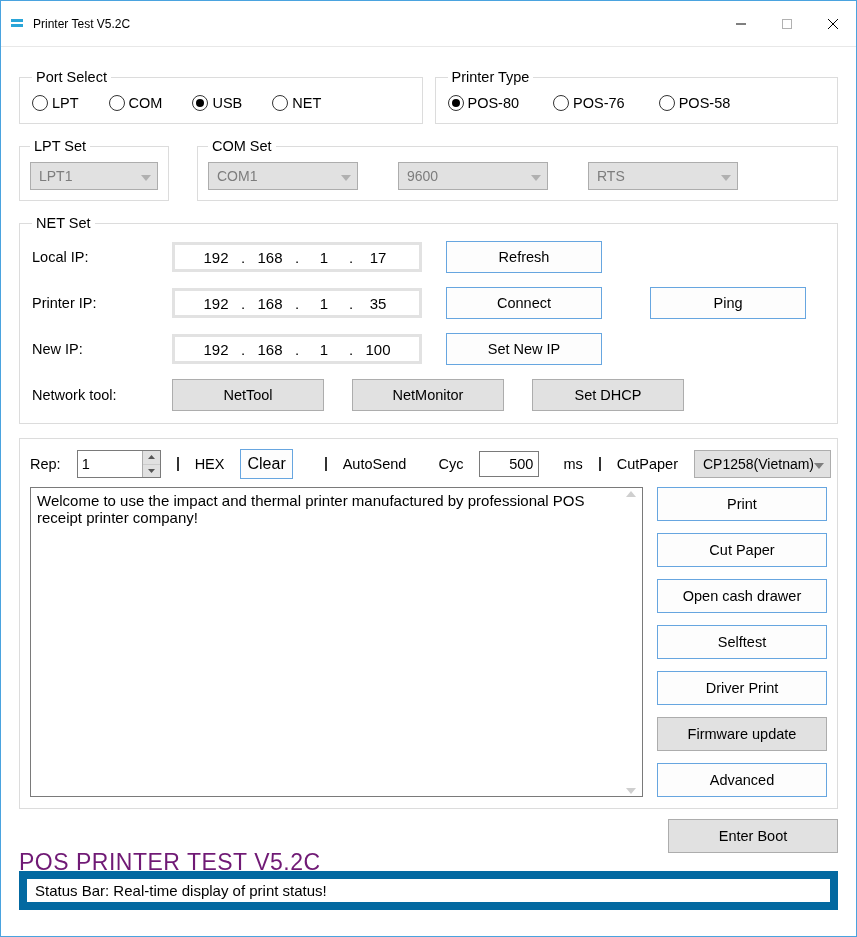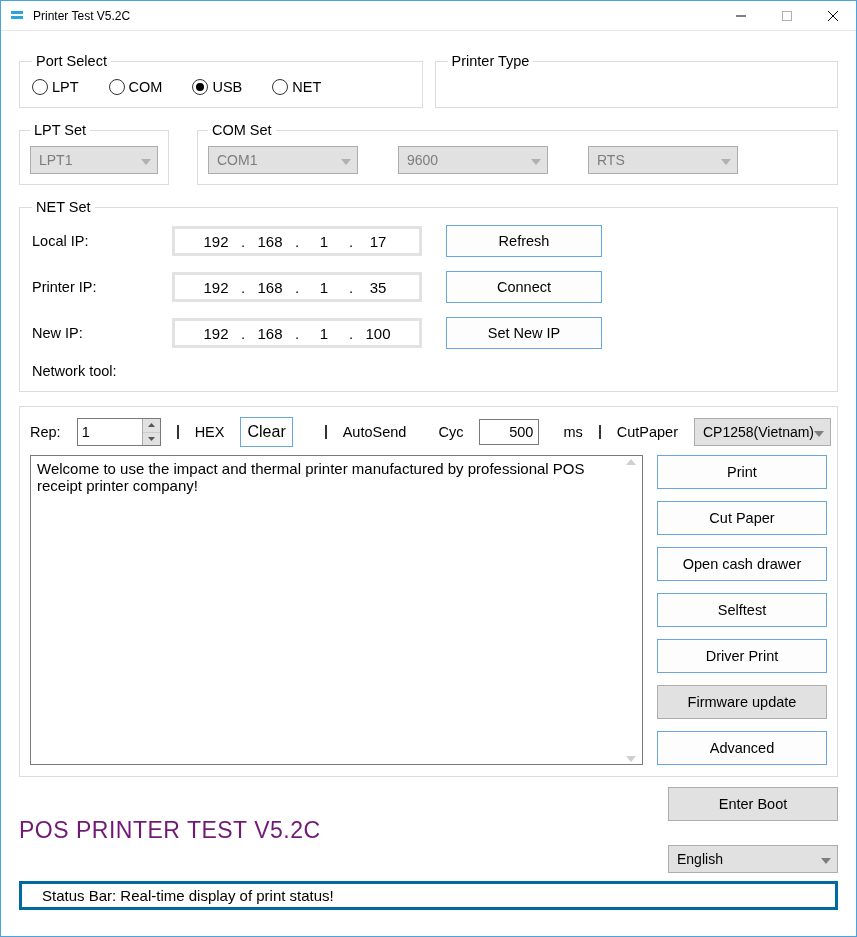--- a/index.html
+++ b/index.html
@@ -1,18 +1,18 @@
 <!DOCTYPE html>
 <html><head>
 <meta charset="utf-8">
 <style>
 * { box-sizing: border-box; font-family: "Segoe UI", Tahoma, sans-serif; }
 body { margin: 0; background: #fff; overflow: hidden; }
 .window { width: 857px; height: 937px; border: 1px solid #4aa3df; background: #fff; position: relative; }
-.titlebar { height: 30px; background: #fff; display: flex; align-items: center; border-bottom: 1px solid #e8e8e8; }
+.titlebar { height: 46px; background: #fff; display: flex; align-items: center; border-bottom: 1px solid #e8e8e8; }
 .titlebar-icon { width: 16px; height: 16px; margin: 0 8px; }
 .titlebar-icon svg { width: 16px; height: 16px; }
 .title-text { font-size: 12px; color: #000; flex: 0 0 auto; }
 .spacer { flex: 1; }
 .winbtn { width: 46px; height: 30px; display: flex; align-items: center; justify-content: center; cursor: default; }
 .winbtn svg { width: 10px; height: 10px; }
 .winbtn.maxdisabled svg { opacity: 0.3; }
 .content { padding: 22px 18px 14px 18px; font-size: 14.5px; color: #000; }
 fieldset { border: 1px solid #dcdcdc; border-radius: 0; padding: 10px 12px 12px 12px; margin: 0; position: relative; }
 legend { font-size: 14.5px; padding: 0 4px; }
@@ -68,21 +68,21 @@
 .scroll-indicator svg{width:10px;height:6px;opacity:0.4;}
 .sidebtns { width: 170px; display: flex; flex-direction: column; gap: 12px; }
 .sidebtns button { height: 34px; font-size: 14.5px; cursor: pointer;}
 .sidebtns .pbtn { border: 1px solid #67a6e0; background: #fdfdfd; }
 .sidebtns .gbtn { border: 1px solid #adadad; background: #e1e1e1; }
 .bottomrow { display: flex; align-items: center; margin-top: 4px; }
 .apptitle { color: #701a75; font-size: 23px; letter-spacing: 0.5px; }
 .bottomright { margin-left: auto; display: flex; flex-direction: column; gap: 24px; width: 170px; }
 .lang-dd { height: 28px; background: #e1e1e1; border: 1px solid #adadad; display: flex; align-items: center; justify-content: space-between; padding: 0 6px 0 8px; font-size: 14px; }
 .lang-dd .chev svg{width:10px;height:6px;opacity:0.7;}
-.statusbar { margin: 8px 8px 8px 8px; border: 3px solid #0369a1; background: #fff; padding: 3px 20px; font-size: 15px; position: absolute; bottom: 18px; left: 10px; right: 10px; }
+.statusbar { margin: 8px 8px 8px 8px; border: 8px solid #0369a1; background: #fff; padding: 3px 8px; font-size: 15px; position: absolute; bottom: 18px; left: 10px; right: 10px; }
 </style>
 </head>
 <body>
 
 <div class="window">
   <div class="titlebar">
     <span class="titlebar-icon">
       <svg viewBox="0 0 16 16">
           <rect x="2" y="3" width="12" height="3" fill="#2aa5d8"></rect>
           <rect x="2" y="8" width="12" height="3" fill="#2aa5d8"></rect>
@@ -127,20 +127,34 @@
               <span>USB</span>
             </div>
             <div class="radio-item">
               <span class="radio-circle"></span>
               <span>NET</span>
             </div>
           </div>
       </fieldset>
       <fieldset class="printer-type">
         <legend>Printer Type</legend>
+        <div class="radiogroup wide" id="typeRadios">
+            <div class="radio-item">
+              <span class="radio-circle checked"></span>
+              <span>POS-80</span>
+            </div>
+            <div class="radio-item">
+              <span class="radio-circle"></span>
+              <span>POS-76</span>
+            </div>
+            <div class="radio-item">
+              <span class="radio-circle"></span>
+              <span>POS-58</span>
+            </div>
+          </div>
       </fieldset>
     </div>
 
     <div class="row2">
       <fieldset class="subfield lptbox">
         <legend>LPT Set</legend>
         <div class="disabled-dd">
           <span>LPT1</span>
           <span class="chev"><svg viewBox="0 0 10 6">
                 <path d="M0 0 L5 6 L10 0" fill="#777"></path>
@@ -197,20 +211,21 @@
           <span class="oct">192</span>
             <span class="dot">.</span>
           <span class="oct">168</span>
             <span class="dot">.</span>
           <span class="oct">1</span>
             <span class="dot">.</span>
           <span class="oct">35</span>
         </div>
         <div class="netbtns">
           <button class="pbtn netbtn1">Connect</button>
+          <button class="pbtn netbtn2">Ping</button>
         </div>
       </div>
 
       <div class="netrow">
         <div class="netlabel">New IP:</div>
         <div class="ipbox">
           <span class="oct">192</span>
             <span class="dot">.</span>
           <span class="oct">168</span>
             <span class="dot">.</span>
@@ -218,20 +233,25 @@
             <span class="dot">.</span>
           <span class="oct">100</span>
         </div>
         <div class="netbtns">
             <button class="pbtn netbtn1">Set New IP</button>
           </div>
       </div>
 
       <div class="netrow">
         <div class="netlabel">Network tool:</div>
+        <div class="tools">
+          <button class="gbtn">NetTool</button>
+          <button class="gbtn">NetMonitor</button>
+          <button class="gbtn">Set DHCP</button>
+        </div>
       </div>
     </fieldset>
 
     <div class="midpanel">
       <div class="midrow">
         <span class="lbl">Rep:</span>
         <div class="spinwrap">
           <input type="text" value="1" style="">
           <div class="spinbtns">
             <div>

